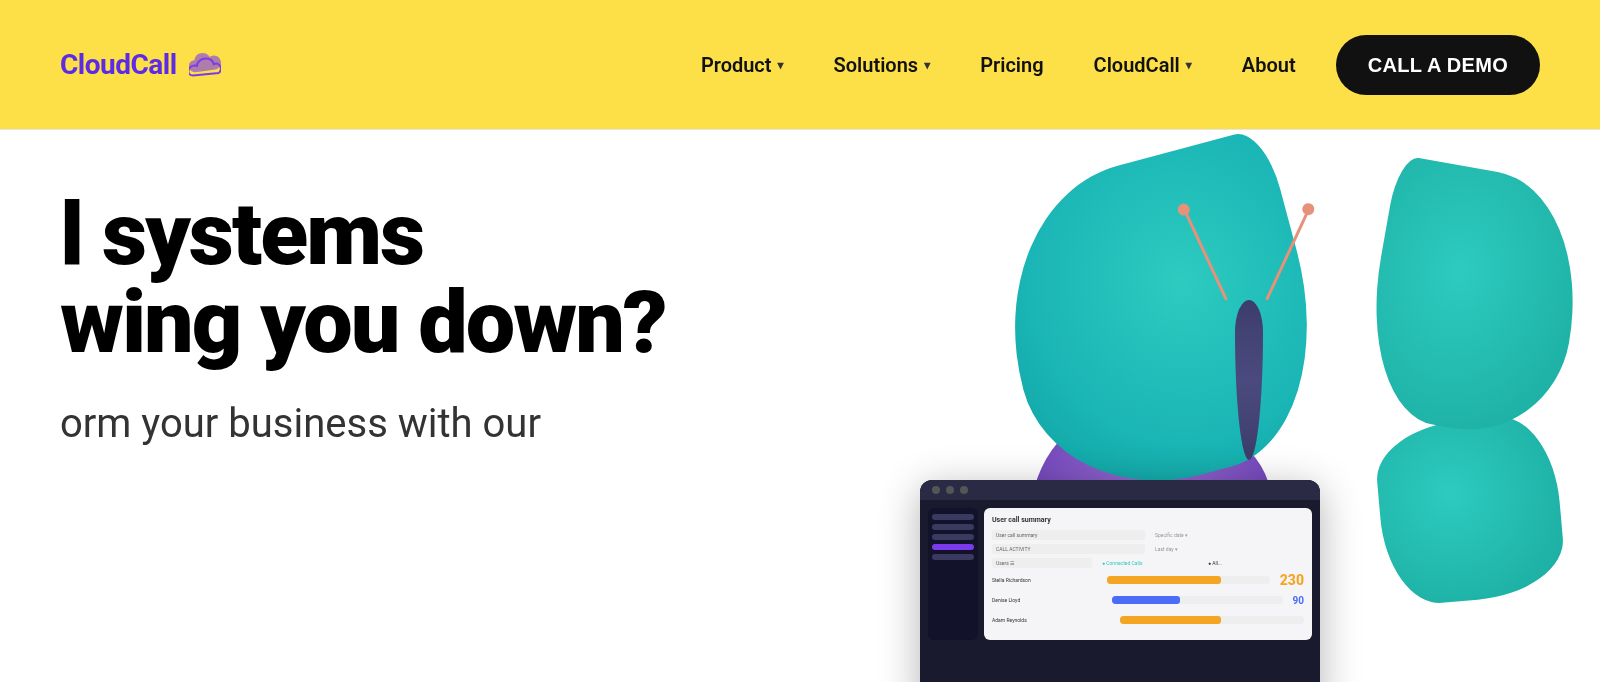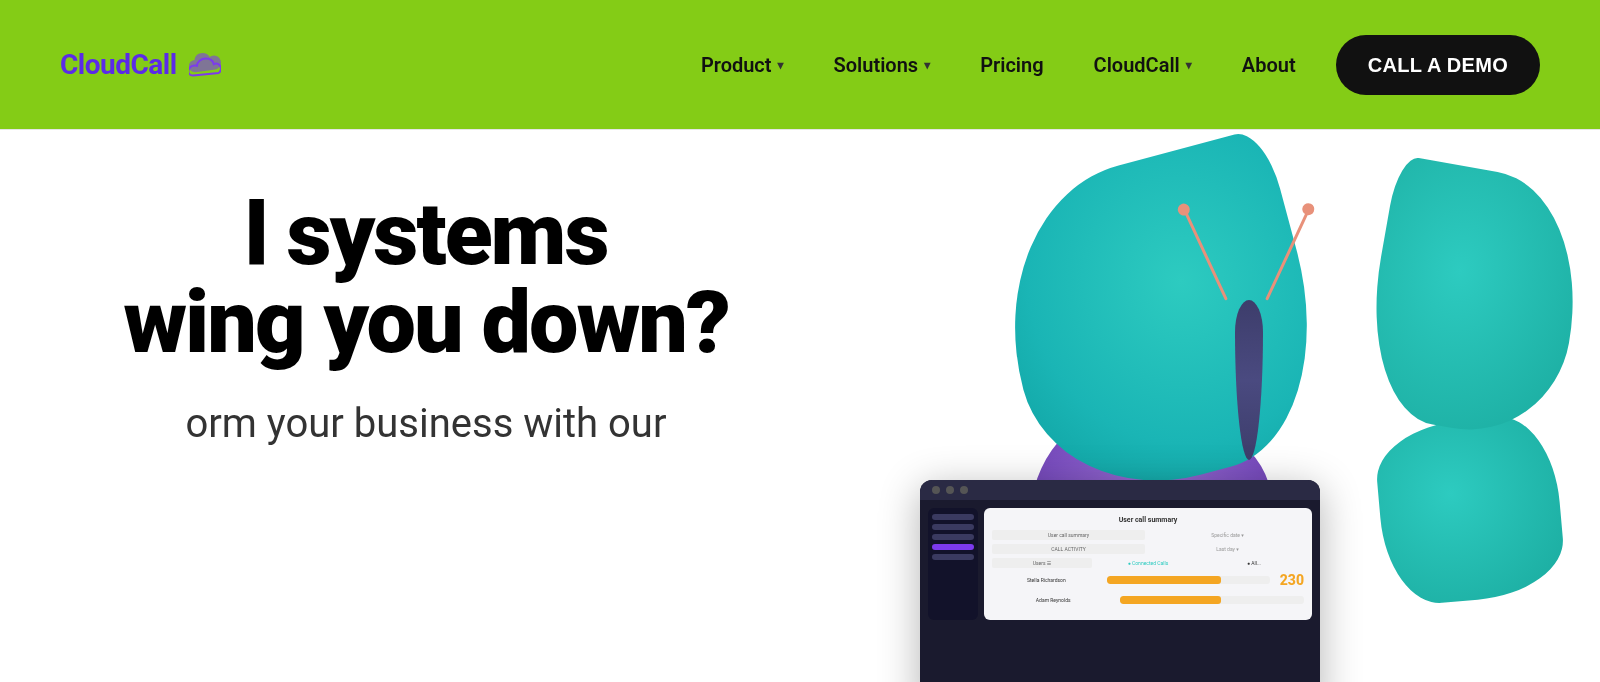--- a/index.html
+++ b/index.html
@@ -15,21 +15,21 @@
       width: 1600px;
       min-height: 682px;
     }
 
     
     .navbar {
       display: flex;
       align-items: center;
       padding: 0 60px;
       height: 130px;
-      background: #84cc16;
+      background: #fde047;
       border-bottom: 1px solid #e5e5e5;
       position: relative;
       z-index: 10;
     }
 
     .logo-area {
       display: flex;
       align-items: center;
       gap: 8px;
       margin-right: auto;
@@ -105,24 +105,23 @@
       cursor: pointer;
       text-align: center;
       line-height: 1.2;
       min-width: 160px;
       letter-spacing: 0.3px;
     }
 
     
     .hero {
       position: relative;
-      padding: 60px 60px 0 76px;
+      padding: 60px 60px 0 60px;
       min-height: 552px;
       overflow: hidden;
-      text-align: center;
     }
 
     .hero-text {
       max-width: 700px;
       position: relative;
       z-index: 2;
     }
 
     .hero-headline {
       font-size: 88px;
@@ -478,20 +477,29 @@
           <div class="dash-row" style="align-items:center;">
             <div style="font-size:5px;color:#333;flex:2;">Stella Richardson</div>
             <div style="flex:3;">
               <div class="dash-bar-container">
                 <div class="dash-bar-orange"></div>
               </div>
             </div>
             <div class="stat-big" style="font-size:14px;margin-left:4px;">230</div>
           </div>
           <div class="dash-row" style="align-items:center;">
+            <div style="font-size:5px;color:#333;flex:2;">Denise Lloyd</div>
+            <div style="flex:3;">
+              <div class="dash-bar-container">
+                <div class="dash-bar-blue"></div>
+              </div>
+            </div>
+            <div class="stat-small" style="font-size:10px;margin-left:4px;">90</div>
+          </div>
+          <div class="dash-row" style="align-items:center;">
             <div style="font-size:5px;color:#333;flex:2;">Adam Reynolds</div>
             <div style="flex:3;">
               <div class="dash-bar-container">
                 <div style="height:100%;width:55%;background:#f4a623;border-radius:3px;"></div>
               </div>
             </div>
           </div>
         </div>
       </div>
     </div>

